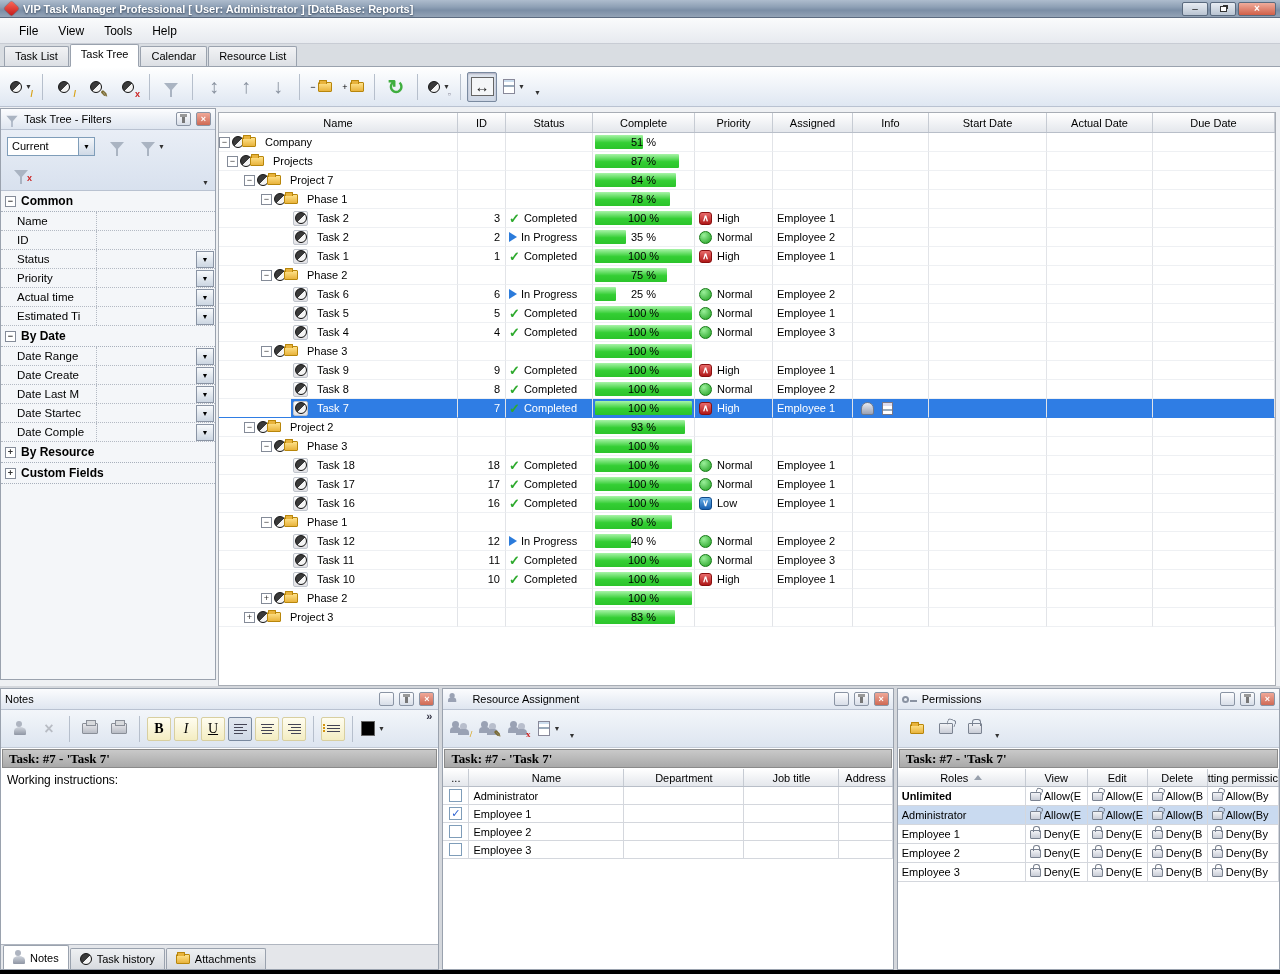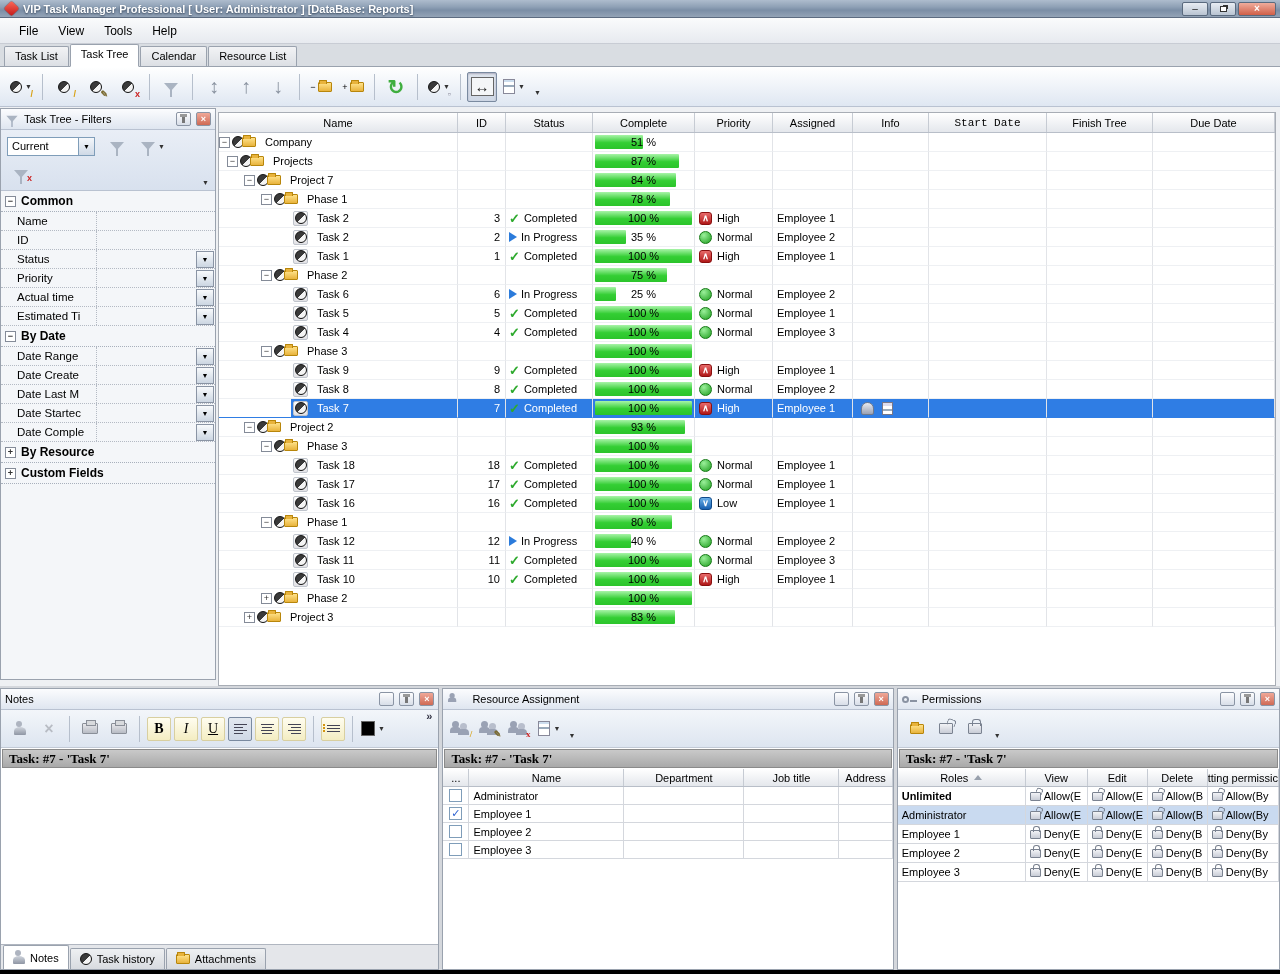--- a/index.html
+++ b/index.html
@@ -369,22 +369,22 @@
   <div class="grid-wrap">
     <div class="grid">
       <div class="g-head" id="grid-head">
           <div class="g-hcell" style="width: 239px;">Name</div>
           <div class="g-hcell" style="width: 48px;">ID</div>
           <div class="g-hcell" style="width: 87px;">Status</div>
           <div class="g-hcell" style="width: 102px;">Complete</div>
           <div class="g-hcell" style="width: 78px;">Priority</div>
           <div class="g-hcell" style="width: 80px;">Assigned</div>
           <div class="g-hcell" style="width: 76px;">Info</div>
-          <div class="g-hcell" style="width: 118px; font-family: Liberation Mono, monospace;">Start Date</div>
-          <div class="g-hcell" style="width: 106px;">Finish Tree</div>
+          <div class="g-hcell" style="width: 118px;">Start Date</div>
+          <div class="g-hcell" style="width: 106px;">Actual Date</div>
           <div class="g-hcell" style="flex: 1 1 0%;">Due Date</div>
         </div>
       <div class="g-body" id="grid-body">
           <div class="g-row">
             <div class="g-cell name-cell" style="width: 239px;">
               <span class="tree-spacer"></span>
               <span class="expand-box">−</span>
               <span class="sel-zone">
                 <span class="clock-ic grp-clock"></span>
                 <span class="folder-ic grp-folder"></span>
@@ -1143,20 +1143,21 @@
         </span>
       <span class="tsep"></span>
       <span class="nbtn">
           <span class="swatch"></span>
           <span class="dd-small">▼</span>
         </span>
       <span style="margin-left:auto; align-self:flex-start; font-weight:bold; color:#334">»</span>
     </div>
     <div class="p-taskhead">Task: #7 - 'Task 7'</div>
     <div class="notes-body">
+      <div>Working instructions:</div>
     </div>
     <div class="b-tabs" id="notes-tabs">
         <span class="btab active">
           <span class="stamp-ic"></span>
           <span>Notes</span>
         </span>
         <span class="btab">
           <span class="clock-ic"></span>
           <span>Task history</span>
         </span>

